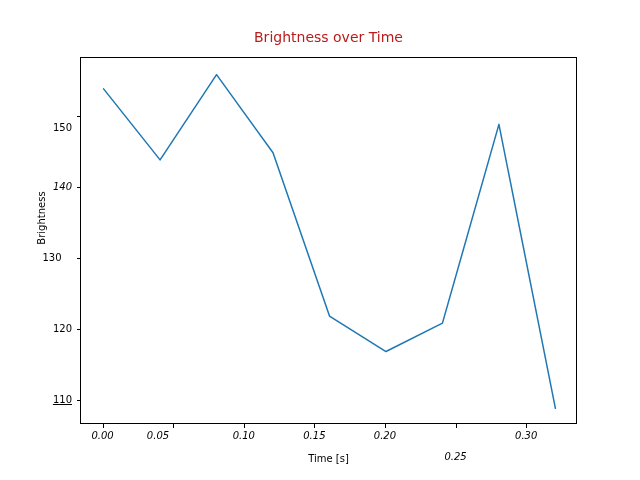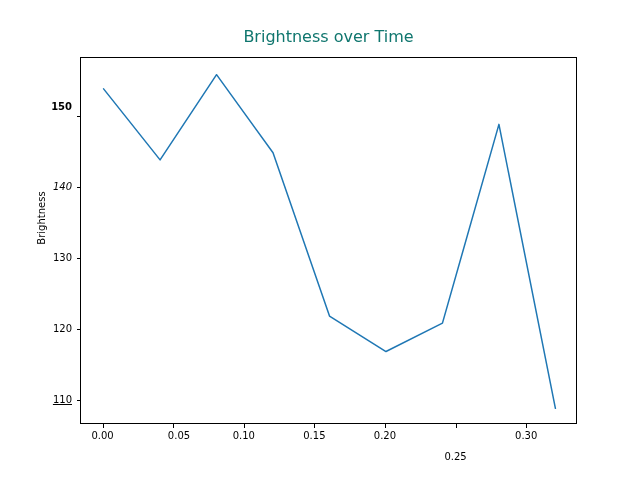--- a/index.html
+++ b/index.html
@@ -18,22 +18,22 @@
     width: 640px;
     height: 480px;
     background: #ffffff;
   }
   #chart-title {
     position: absolute;
     left: 80px;
     top: 30px;
     width: 497px;
     text-align: center;
-    font-size: 16px;
-    color: #0f766e;
+    font-size: 14px;
+    color: #b91c1c;
     line-height: 14px;
   }
   #plot-area {
     position: absolute;
     left: 80px;
     top: 57px;
     width: 497px;
     height: 367px;
     border: 1px solid #000000;
     box-sizing: border-box;
@@ -55,20 +55,21 @@
   }
   .ytick-label {
     text-align: right;
     width: 40px;
     line-height: 11px;
   }
   .xtick-label {
     text-align: center;
     width: 50px;
     line-height: 11px;
+    font-style: italic;
   }
   .tick-mark {
     position: absolute;
     background: #000000;
   }
   .ytick-mark {
     width: 3.5px;
     height: 1px;
   }
   .xtick-mark {
@@ -110,39 +111,40 @@
       <polyline id="data-line" fill="none" stroke="#1f77b4" stroke-width="1.5" stroke-linejoin="round" stroke-linecap="round" points="22.59,30.88 79.07,101.87 135.55,16.68 192.02,94.77 248.50,258.04 304.98,293.53 361.45,265.13 417.93,66.37 474.41,350.32"></polyline>
     </svg>
   </div>
 
   <div id="y-ticks">
       <div class="tick-mark ytick-mark" style="left: 76.5px; top: 400px;"></div>
       <div class="tick-label ytick-label" style="left: 32px; top: 394.22px; text-decoration: underline;">110</div>
       <div class="tick-mark ytick-mark" style="left: 76.5px; top: 329px;"></div>
       <div class="tick-label ytick-label" style="left: 32px; top: 323.233px;">120</div>
       <div class="tick-mark ytick-mark" style="left: 76.5px; top: 258px;"></div>
-      <div class="tick-label ytick-label" style="left: 32px; top: 252.247px;">130</div>
+      <div class="tick-label ytick-label" style="left: 32px; top: 252.247px; text-align: center;">130</div>
       <div class="tick-mark ytick-mark" style="left: 76.5px; top: 187px;"></div>
       <div class="tick-label ytick-label" style="left: 32px; top: 181.26px; font-style: italic;">140</div>
       <div class="tick-mark ytick-mark" style="left: 76.5px; top: 116px;"></div>
-      <div class="tick-label ytick-label" style="left: 32px; top: 101px; font-weight: bold;">150</div>
+      <div class="tick-label ytick-label" style="left: 32px; top: 122px;">150</div>
     </div>
   <div id="x-ticks">
       <div class="tick-mark xtick-mark" style="left: 103px; top: 424px;"></div>
       <div class="tick-label xtick-label" style="left: 77.5909px; top: 430px;">0.00</div>
       <div class="tick-mark xtick-mark" style="left: 173px; top: 424px;"></div>
-      <div class="tick-label xtick-label" style="left: 154px; top: 430px;">0.05</div>
+      <div class="tick-label xtick-label" style="left: 133px; top: 430px;">0.05</div>
       <div class="tick-mark xtick-mark" style="left: 244px; top: 424px;"></div>
       <div class="tick-label xtick-label" style="left: 218.784px; top: 430px;">0.10</div>
       <div class="tick-mark xtick-mark" style="left: 314px; top: 424px;"></div>
       <div class="tick-label xtick-label" style="left: 289.381px; top: 430px;">0.15</div>
       <div class="tick-mark xtick-mark" style="left: 385px; top: 424px;"></div>
       <div class="tick-label xtick-label" style="left: 359.977px; top: 430px;">0.20</div>
       <div class="tick-mark xtick-mark" style="left: 456px; top: 424px;"></div>
       <div class="tick-label xtick-label" style="left: 430.574px; top: 451px;">0.25</div>
       <div class="tick-mark xtick-mark" style="left: 526px; top: 424px;"></div>
       <div class="tick-label xtick-label" style="left: 501.17px; top: 430px; text-align: center;">0.30</div>
     </div>
 
+  <div id="xlabel">Time [s]</div>
 
   <div id="ylabel">Brightness</div>
 
 </div>
 
 </body></html>

